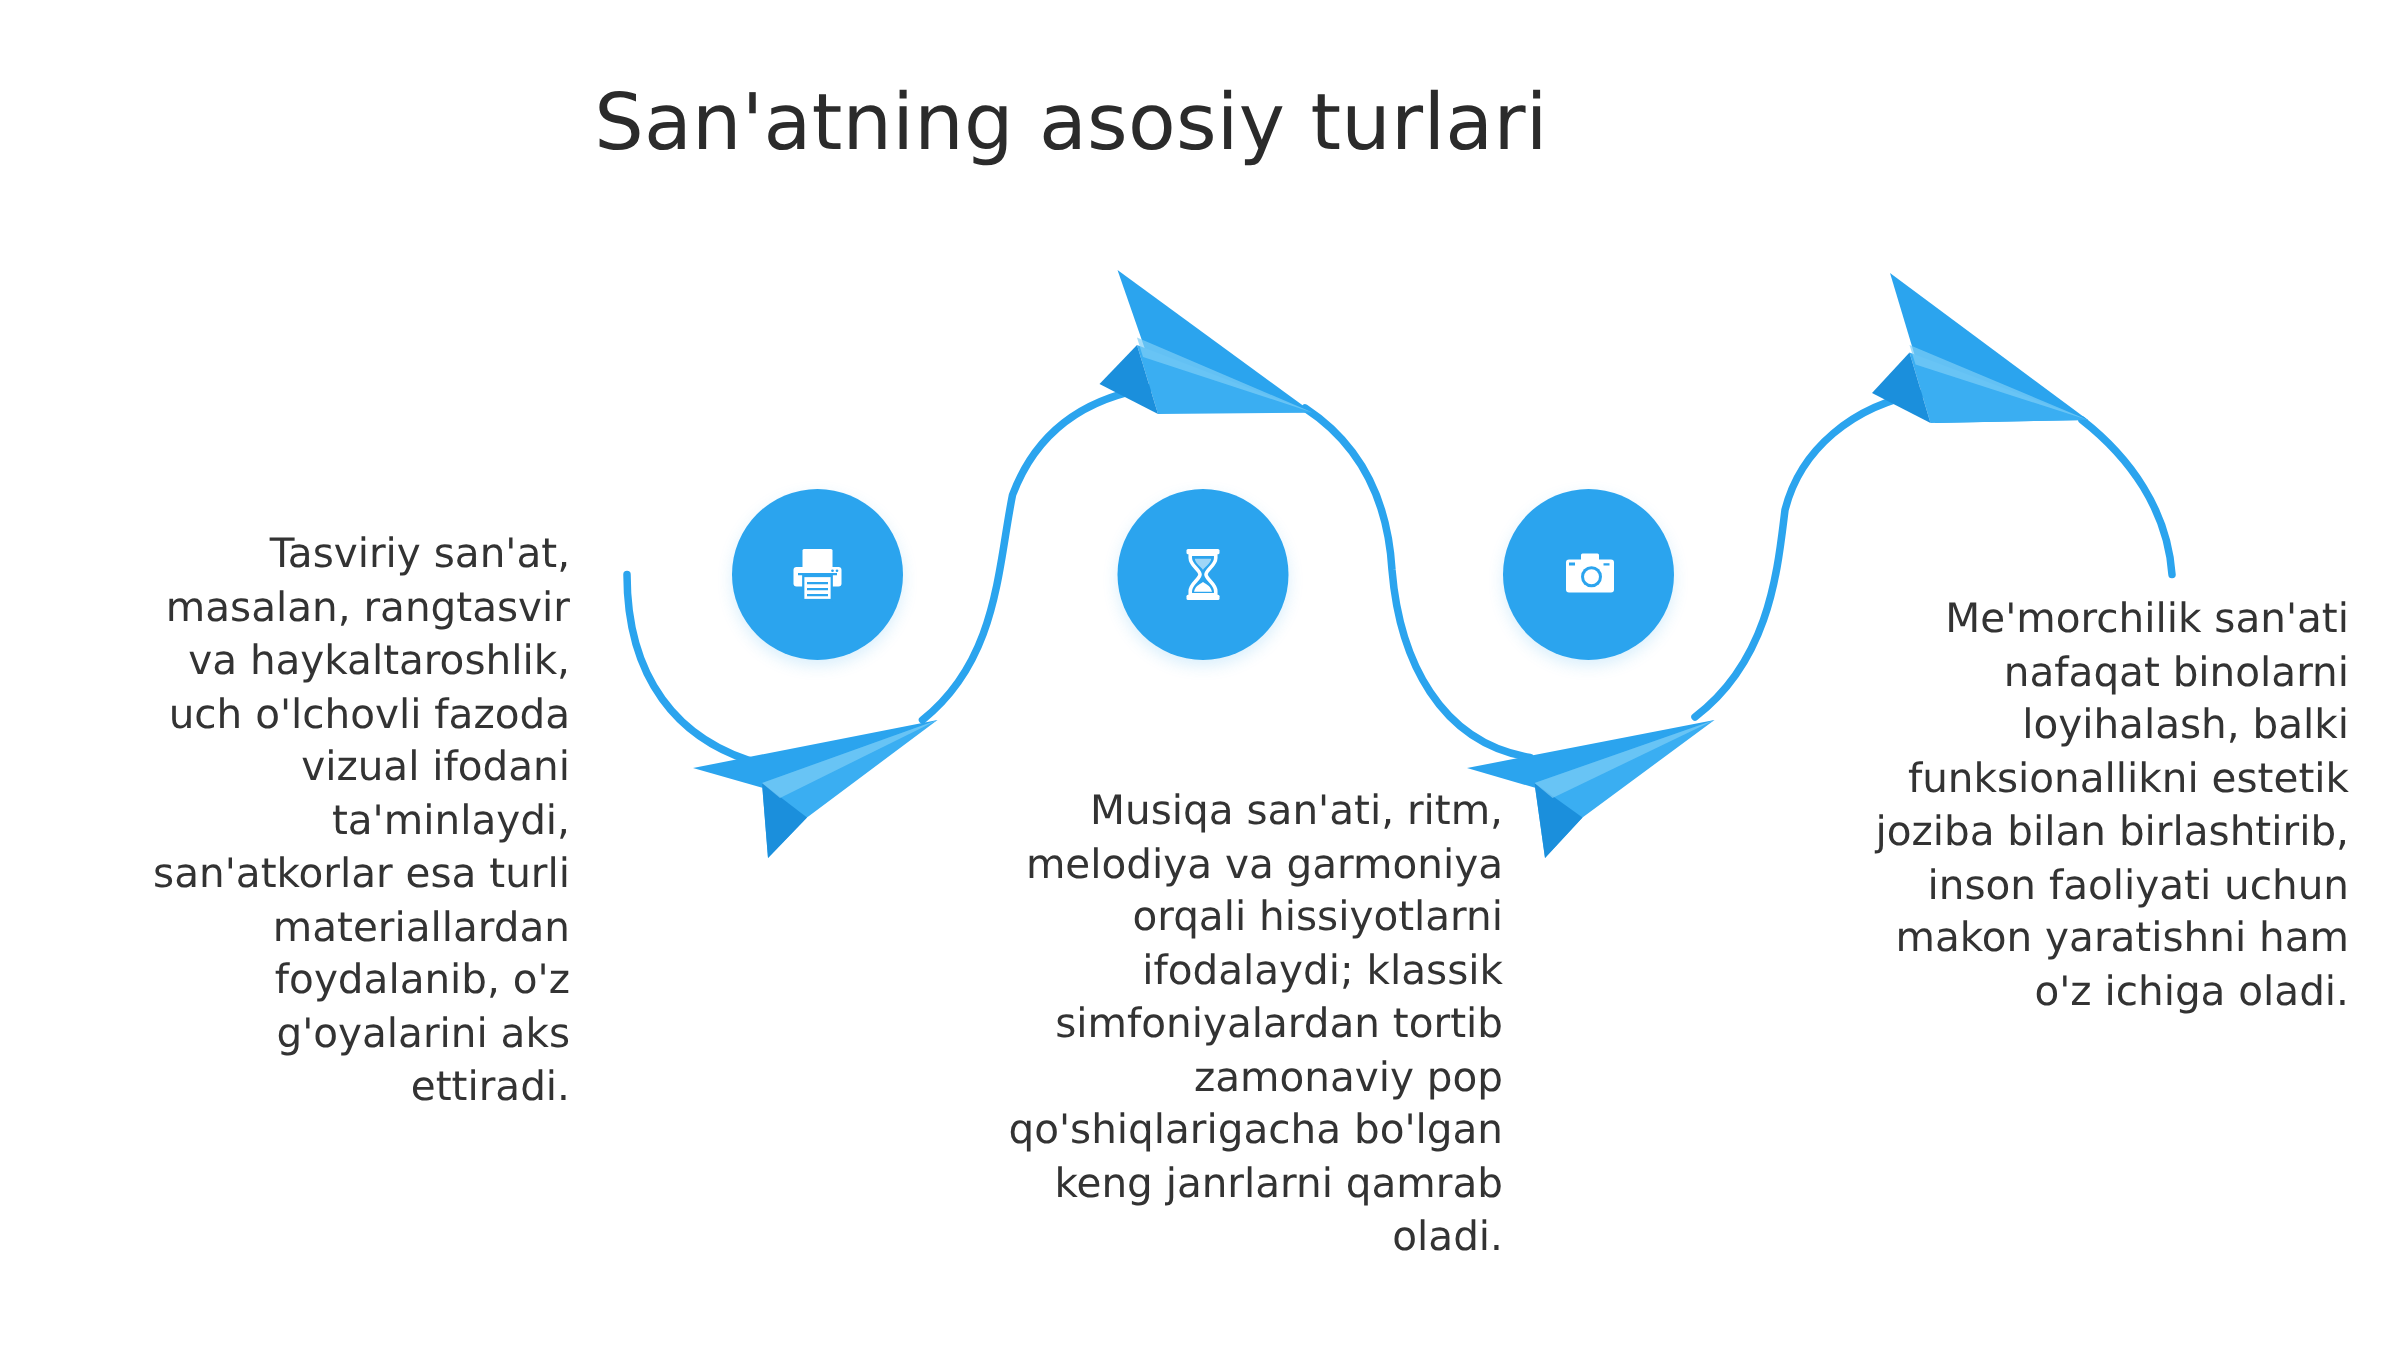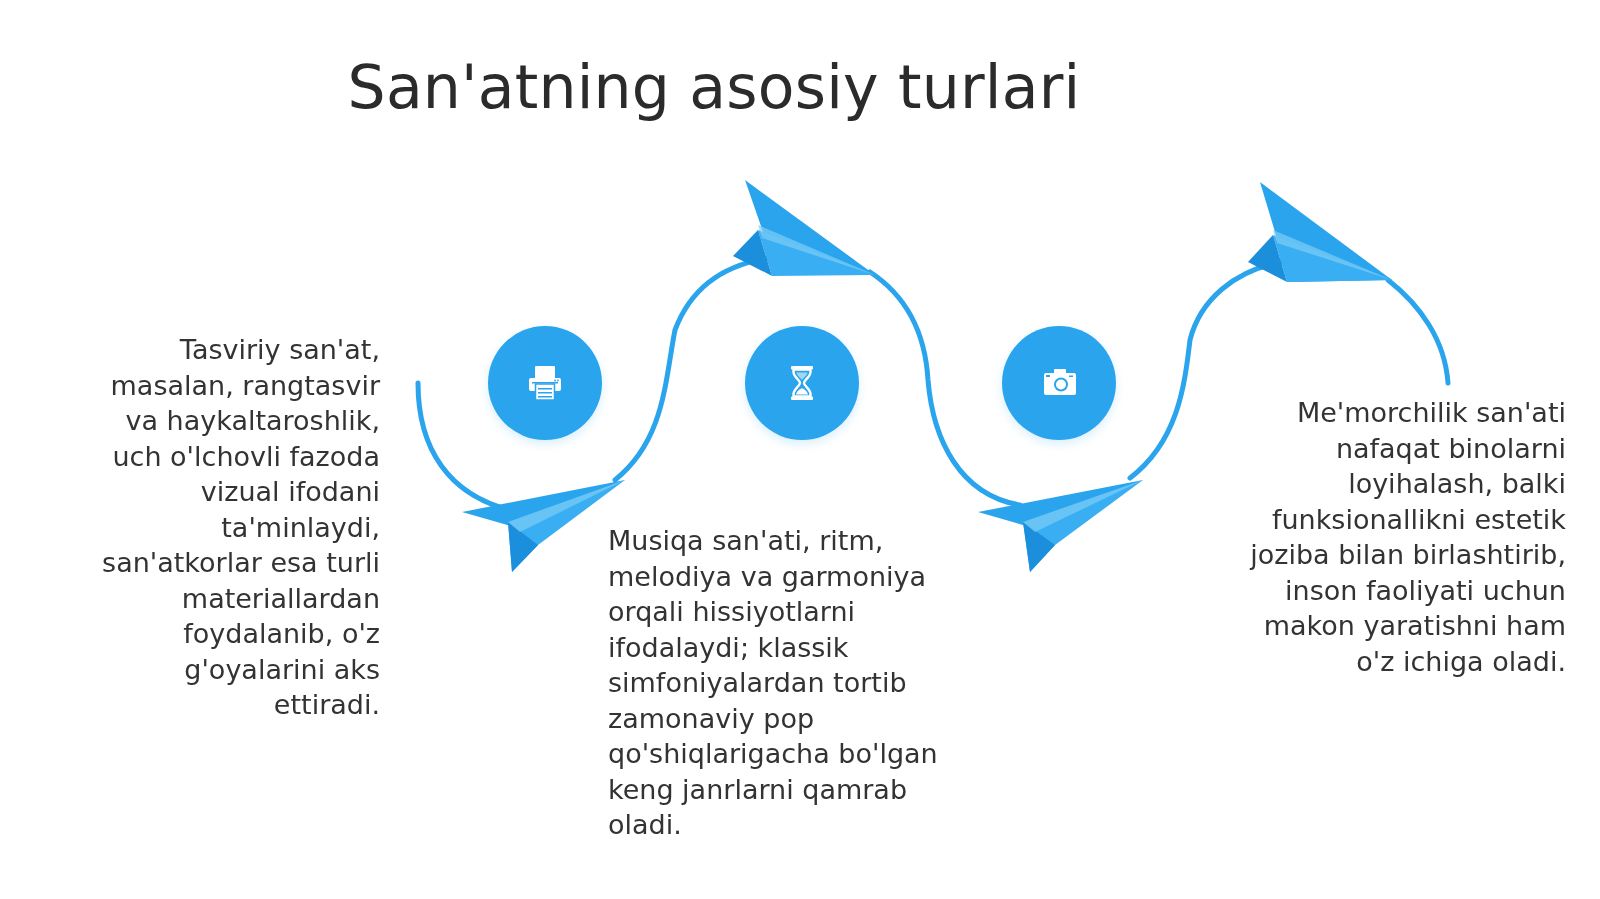--- a/index.html
+++ b/index.html
@@ -14,21 +14,21 @@
       overflow: hidden;
       font-family: "DejaVu Sans", "Liberation Sans", sans-serif;
       color: #333333;
     }
     .title {
       position: absolute;
       top: 52px;
       left: 0;
       width: 1428px;
       text-align: center;
-      font-size: 60px;
+      font-size: 52px;
       font-weight: normal;
       color: #2b2b2b;
       letter-spacing: 0.2px;
       margin: 0;
     }
     .diagram {
       position: absolute;
       left: 0;
       top: 0;
       width: 1600px;
@@ -50,29 +50,29 @@
       height: 50px;
     }
     .text-block {
       position: absolute;
       font-size: 27px;
       line-height: 35.5px;
       color: #333333;
     }
     .text-left {
       left: 80px;
-      top: 332px;
+      top: 352px;
       width: 300px;
       text-align: right;
     }
     .text-center {
-      left: 608px;
+      left: 632px;
       top: 523px;
       width: 370px;
-      text-align: left;
+      text-align: right;
     }
     .text-right {
       left: 1236px;
       top: 395px;
       width: 330px;
       text-align: right;
     }
   </style>
 </head>
 <body>

